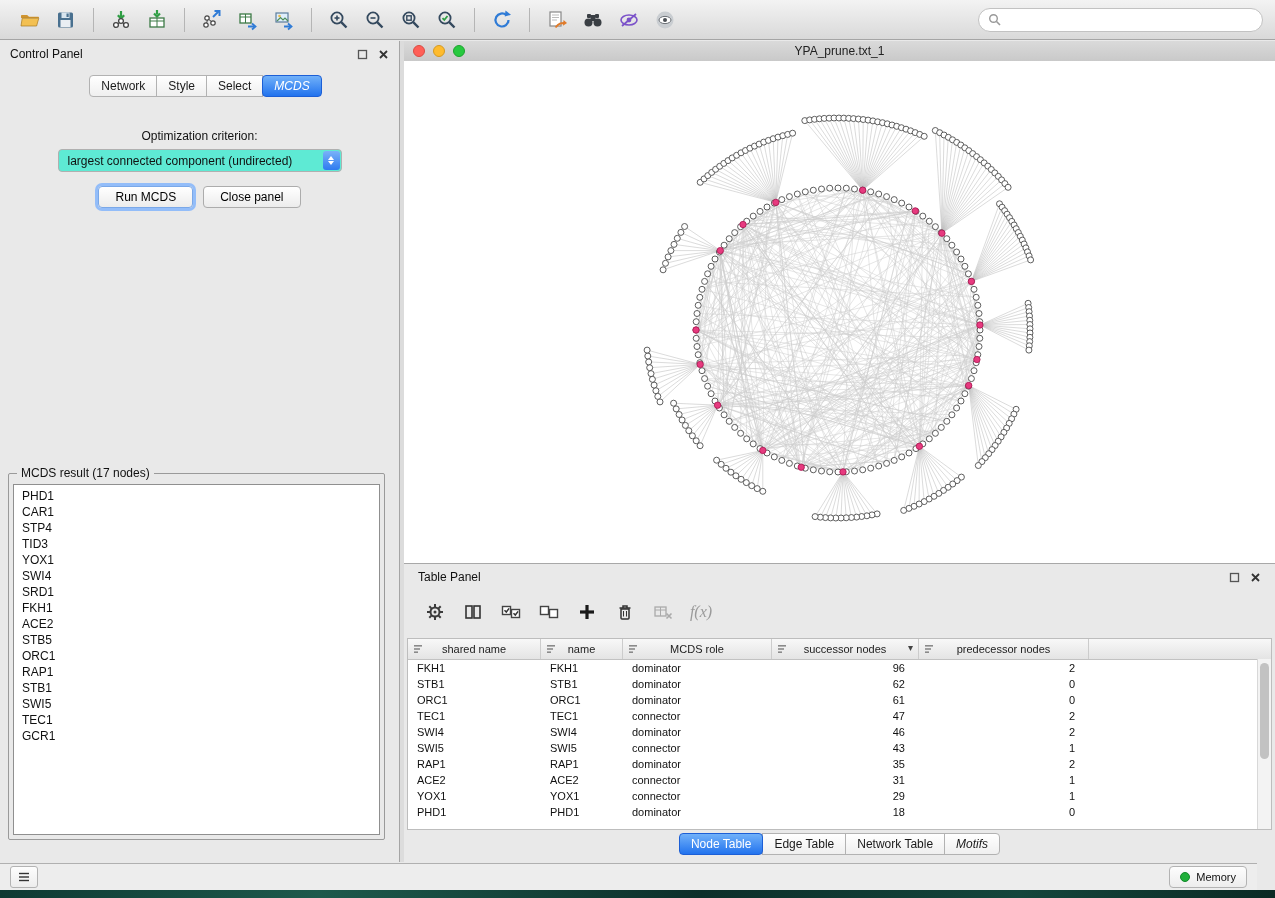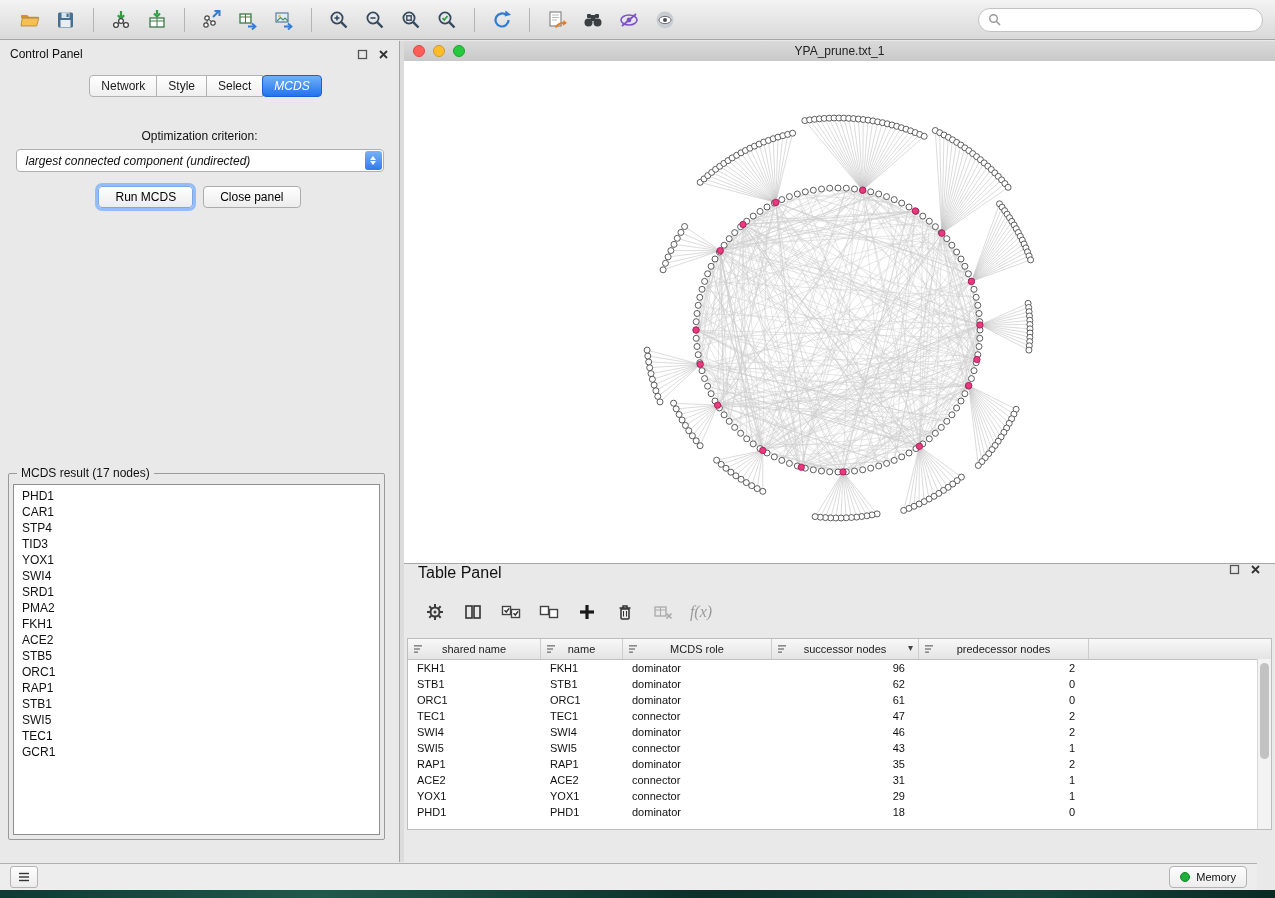--- a/index.html
+++ b/index.html
@@ -28,23 +28,23 @@
   .cp-header{height:26px;display:flex;align-items:center;padding:0 10px;font-size:12px;}
   .win-icons{margin-left:auto;display:flex;gap:10px;align-items:center;}
   .cp-tabs{display:flex;justify-content:center;padding:8px 0 10px;margin-left:12px;}
   .seg-tab{background:linear-gradient(#ffffff,#efefef);border:1px solid #b2b2b2;
     padding:3px 11px;font-size:12px;color:#1a1a1a;margin-left:-1px;position:relative;white-space:nowrap;}
   .seg-tab:first-child{border-top-left-radius:4px;border-bottom-left-radius:4px;margin-left:0;}
   .seg-tab:last-child{border-top-right-radius:4px;border-bottom-right-radius:4px;font-style:italic;}
   .seg-tab.active{background:linear-gradient(#71b1f9,#2273ee);color:#fff;border-color:#1c5fd6;
     border-radius:4px;z-index:2;}
   .opt-label{text-align:center;font-size:12px;margin-top:22px;}
-  .combo{margin:6px auto 0;width:368px;height:23px;background:#ffffff;border:1px solid #b0b0b0;
+  .combo{margin:6px auto 0;width:284px;height:23px;background:#5eead4;border:1px solid #b0b0b0;
     border-radius:4px;display:flex;align-items:center;position:relative;font-size:12px;
-    padding-left:9px;box-sizing:border-box;font-style:italic;}
+    padding-left:9px;box-sizing:border-box;}
   .combo .stepper{position:absolute;right:1px;top:1px;bottom:1px;width:17px;border-radius:3px;
     background:linear-gradient(#7ab2f8,#2e7bf0);display:flex;flex-direction:column;
     align-items:center;justify-content:center;gap:1px;}
   .arr-up{width:0;height:0;border-left:3.5px solid transparent;border-right:3.5px solid transparent;
     border-bottom:4.5px solid #fff;}
   .arr-dn{width:0;height:0;border-left:3.5px solid transparent;border-right:3.5px solid transparent;
     border-top:4.5px solid #fff;}
   .btn-row{display:flex;justify-content:center;gap:10px;margin-top:14px;}
   .push-btn{background:linear-gradient(#ffffff,#ececec);border:1px solid #acacac;border-radius:4px;
     padding:3px 16px;font-size:12px;font-family:"Liberation Sans",sans-serif;}
@@ -65,21 +65,21 @@
   .lights{position:absolute;left:9px;top:4px;display:flex;gap:8px;}
   .light{width:12px;height:12px;border-radius:50%;box-sizing:border-box;}
   .light.red{background:#ff5f57;border:1px solid #d94c43;}
   .light.yellow{background:#febb2e;border:1px solid #d49a22;}
   .light.green{background:#27c93f;border:1px solid #1da32f;}
   .net-canvas{position:absolute;left:0;right:0;top:20px;bottom:0;background:#fff;overflow:hidden;}
 
   
   .table-panel{position:absolute;left:4px;right:0;top:522px;bottom:0;background:#e9e9e9;
     border-top:1px solid #a8a8a8;box-sizing:border-box;}
-  .tp-header{height:26px;display:flex;align-items:flex-start;padding:0 14px;font-size:16px;}
+  .tp-header{height:26px;display:flex;align-items:center;padding:0 14px;font-size:12px;}
   .tp-toolbar{height:44px;display:flex;align-items:center;gap:8px;padding:0 16px;}
   .tp-btn{width:30px;height:30px;display:flex;align-items:center;justify-content:center;}
   .fx{font-family:"Liberation Serif",serif;font-style:italic;font-size:16px;color:#9a9a9a;}
   .table-wrap{position:absolute;left:3px;right:3px;top:74px;bottom:32px;background:#fff;
     border:1px solid #bdbdbd;overflow:hidden;}
   .thead{display:flex;height:20px;background:linear-gradient(#f8f8f8,#e4e4e4);
     border-bottom:1px solid #c2c2c2;justify-content:flex-end;}
   .th{position:relative;border-right:1px solid #cccccc;font-size:11px;display:flex;
     align-items:center;justify-content:center;box-sizing:border-box;color:#222;}
   .th .sort-ic{position:absolute;left:6px;top:5px;}
@@ -293,21 +293,20 @@
     <fieldset class="mcds-fieldset">
       <legend>MCDS result (17 nodes)</legend>
       <div class="mcds-list">
           <div class="mcds-item">PHD1</div>
           <div class="mcds-item">CAR1</div>
           <div class="mcds-item">STP4</div>
           <div class="mcds-item">TID3</div>
           <div class="mcds-item">YOX1</div>
           <div class="mcds-item">SWI4</div>
           <div class="mcds-item">SRD1</div>
-          <div class="mcds-item">PMA2</div>
           <div class="mcds-item">FKH1</div>
           <div class="mcds-item">ACE2</div>
           <div class="mcds-item">STB5</div>
           <div class="mcds-item">ORC1</div>
           <div class="mcds-item">RAP1</div>
           <div class="mcds-item">STB1</div>
           <div class="mcds-item">SWI5</div>
           <div class="mcds-item">TEC1</div>
           <div class="mcds-item">GCR1</div>
         </div>
@@ -1390,20 +1389,26 @@
               <div class="td col-1">PHD1</div>
               <div class="td col-2">dominator</div>
               <div class="td col-3 num">18</div>
               <div class="td col-4 num">0</div>
             </div>
           </div>
         <div class="vscroll">
           <div class="vthumb"></div>
         </div>
       </div>
+      <div class="tp-tabs">
+          <span class="seg-tab active">Node Table</span>
+          <span class="seg-tab">Edge Table</span>
+          <span class="seg-tab">Network Table</span>
+          <span class="seg-tab">Motifs</span>
+        </div>
     </div>
   </div>
 </div>
 
 <div class="statusbar">
   <span class="sb-btn">
     <svg width="16" height="16" viewBox="0 0 16 16">
       <g stroke="#333" stroke-width="1.4">
         <line x1="3" y1="4.5" x2="13" y2="4.5"></line>
           <line x1="3" y1="8" x2="13" y2="8"></line>

